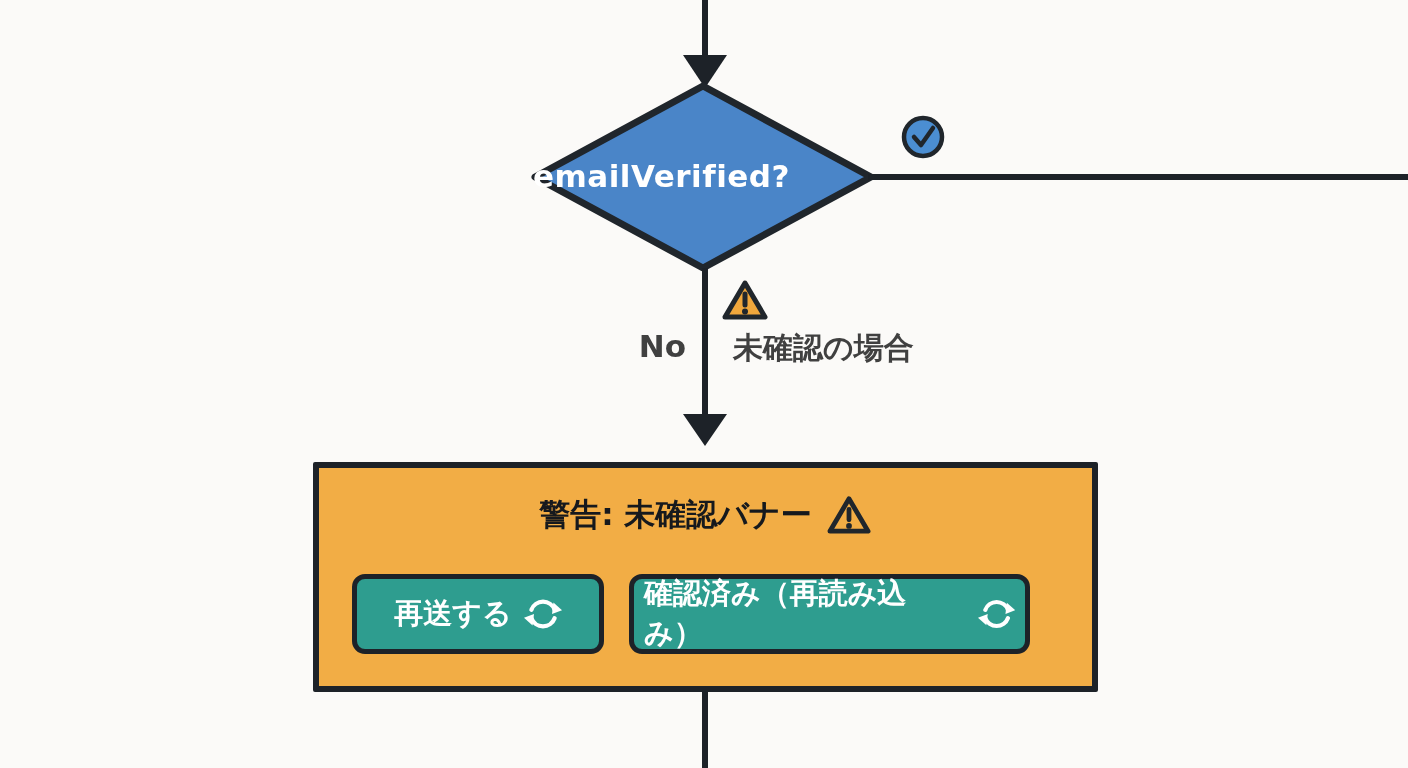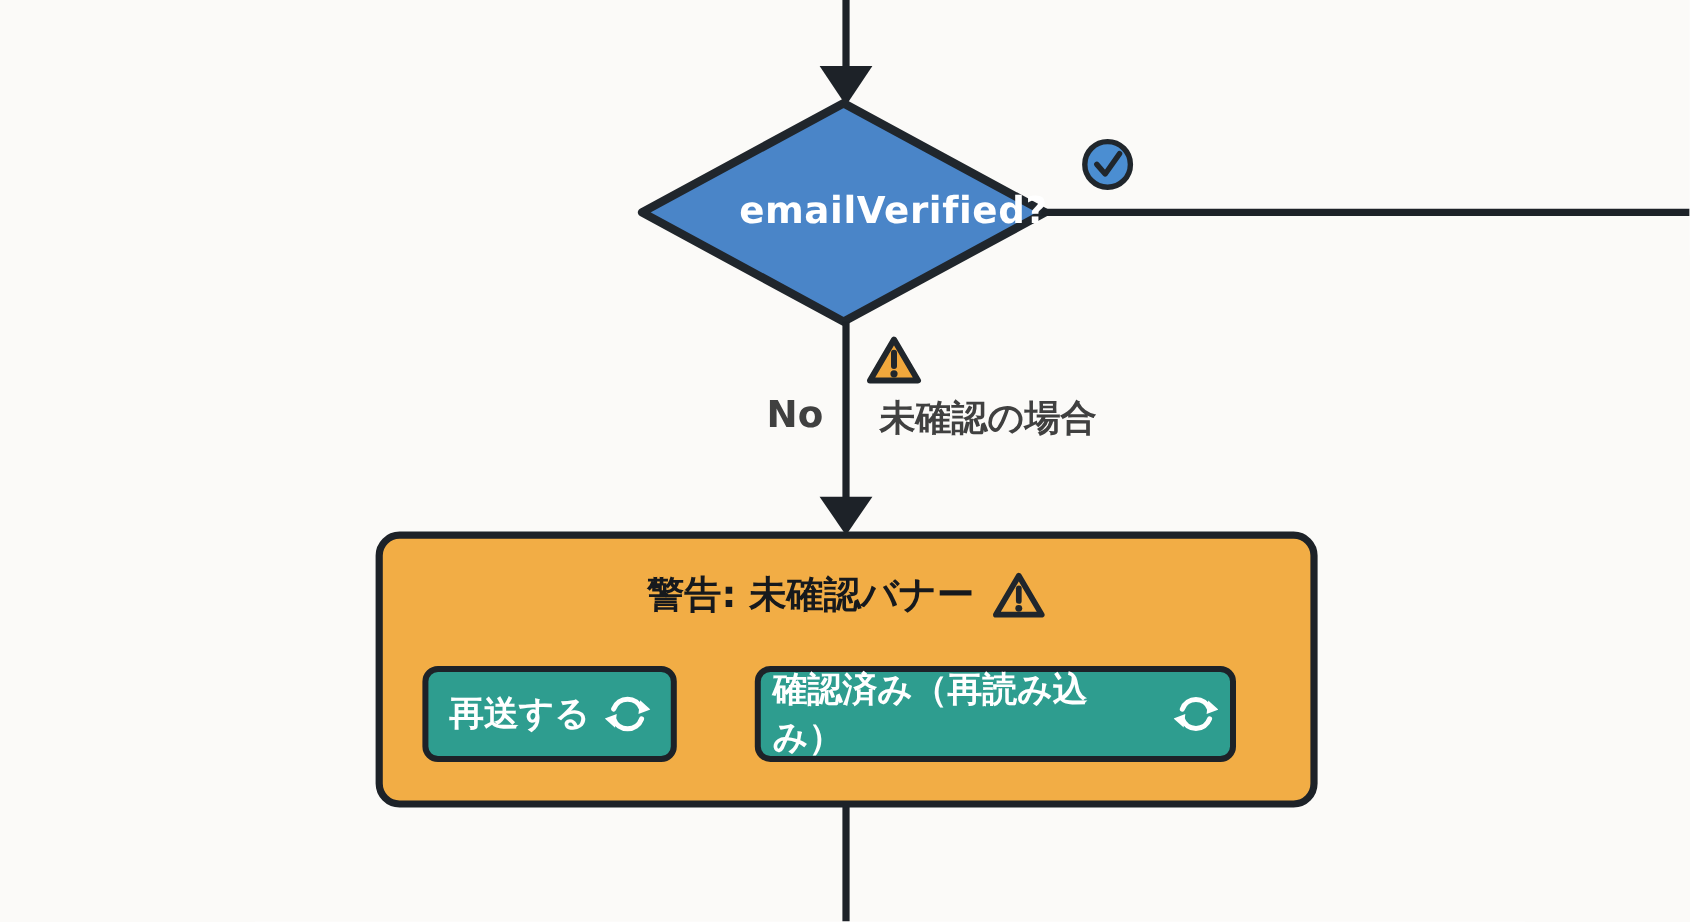--- a/index.html
+++ b/index.html
@@ -21,21 +21,21 @@
   }
   .label {
     position: absolute;
     color: #404040;
     font-weight: bold;
   }
   .diamond-label {
     position: absolute;
     left: 533px; top: 158px;
     width: 340px;
-    text-align: right;
+    text-align: left;
     color: #ffffff;
     font-weight: bold;
     font-size: 31px;
     letter-spacing: 0.5px;
   }
   .no-label {
     left: 600px; top: 328px;
     width: 86px;
     text-align: right;
     font-size: 31px;
@@ -45,26 +45,26 @@
     font-size: 30px;
     margin-left: 12px;
   }
   .warning-small {
     position: absolute;
     left: 721px; top: 278px;
     width: 48px; height: 44px;
   }
   .warning-box {
     position: absolute;
-    left: 313px; top: 443px;
+    left: 313px; top: 462px;
     width: 785px; height: 230px;
     box-sizing: border-box;
     background: #f2ad45;
     border: 6px solid #1d2228;
-    border-radius: 20px;
+    border-radius: 2px;
   }
   .box-title-row {
     position: absolute;
     left: 0; top: 26px;
     width: 100%;
     display: flex;
     justify-content: center;
     align-items: center;
     gap: 14px;
   }
@@ -82,21 +82,21 @@
     color: #ffffff;
     font-weight: bold;
     font-size: 29px;
     display: flex;
     align-items: center;
     justify-content: center;
     gap: 12px;
     cursor: pointer;
     padding: 0 10px;
   }
-  .btn-resend   { left: 33px;  top: 106px; width: 212px; height: 80px; }
+  .btn-resend   { left: 33px;  top: 106px; width: 252px; height: 80px; }
   .btn-verified { left: 310px; top: 106px; width: 401px; height: 80px; gap: 19px; }
   .icon-svg { display: block; }
 </style>
 </head>
 <body>
 
 <div class="canvas">
 
   <svg class="layer" width="1408" height="768" viewBox="0 0 1408 768" aria-hidden="true">
 

